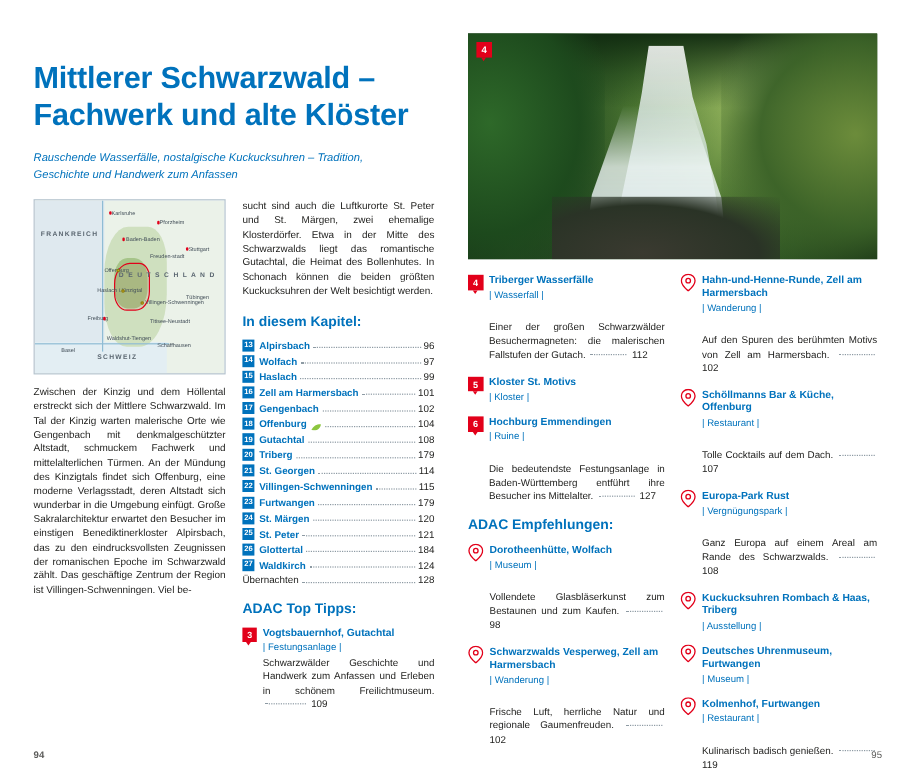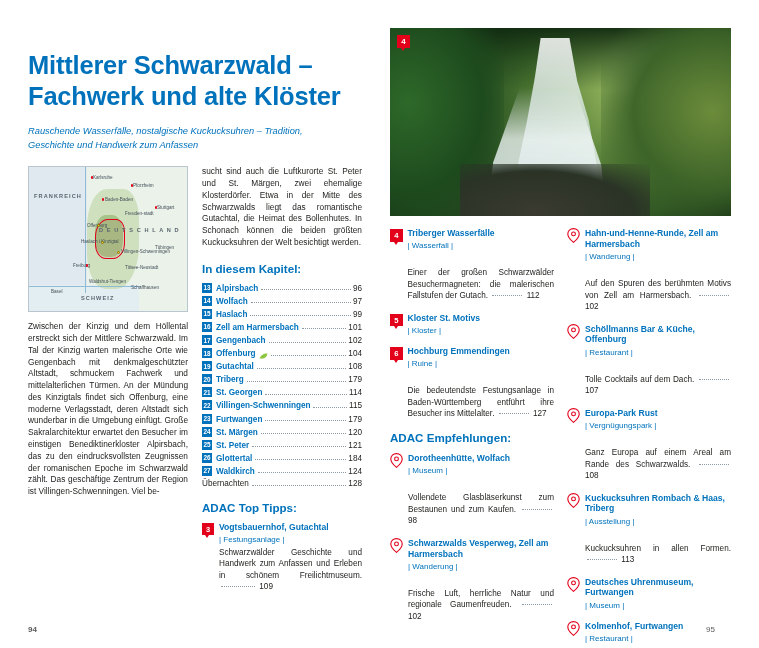--- a/index.html
+++ b/index.html
@@ -298,21 +298,21 @@
     margin: 4px 0 9px 0;
   }
 
   .folio {
     position: absolute;
     bottom: 14px;
     font-size: 8px;
     color: #5a5a58;
   }
   .folio-left { left: 28px; font-weight: bold; }
-  .folio-right { right: 44px; }
+  .folio-right { right: 24px; }
 </style>
 </head>
 <body>
 
 <div class="spread">
 
   <div class="page page-left">
 
     <h1 class="title">Mittlerer Schwarzwald – Fachwerk und alte Klöster</h1>
     <div class="subtitle">Rauschende Wasserfälle, nostalgische Kuckucksuhren – Tradition, Geschichte und Handwerk zum Anfassen</div>
@@ -642,25 +642,20 @@
         <div class="entry">
           <span class="pin">
             <svg width="13" height="15" viewBox="0 0 13 15">
               <path d="M6.5 0.6 C3.2 0.6 0.8 3 0.8 6 C0.8 9.7 6.5 14.4 6.5 14.4 C6.5 14.4 12.2 9.7 12.2 6 C12.2 3 9.8 0.6 6.5 0.6 Z" fill="none" stroke="#e2001a" stroke-width="1.1"></path>
               <circle cx="6.5" cy="5.9" r="1.9" fill="none" stroke="#e2001a" stroke-width="1.1"></circle>
             </svg>
           </span>
           <div class="entry-body">
             <div class="entry-title">Kuckucksuhren Rombach &amp; Haas, Triberg</div>
             <div class="entry-cat">| Ausstellung |</div>
-            <div class="entry-desc">
-              <span>Kuckucksuhren in allen Formen.</span>
-              <span class="entry-dots"></span>
-              <span>113</span>
-            </div>
           </div>
         </div>
 
         <div class="entry">
           <span class="pin">
             <svg width="13" height="15" viewBox="0 0 13 15">
               <path d="M6.5 0.6 C3.2 0.6 0.8 3 0.8 6 C0.8 9.7 6.5 14.4 6.5 14.4 C6.5 14.4 12.2 9.7 12.2 6 C12.2 3 9.8 0.6 6.5 0.6 Z" fill="none" stroke="#e2001a" stroke-width="1.1"></path>
               <circle cx="6.5" cy="5.9" r="1.9" fill="none" stroke="#e2001a" stroke-width="1.1"></circle>
             </svg>
           </span>

